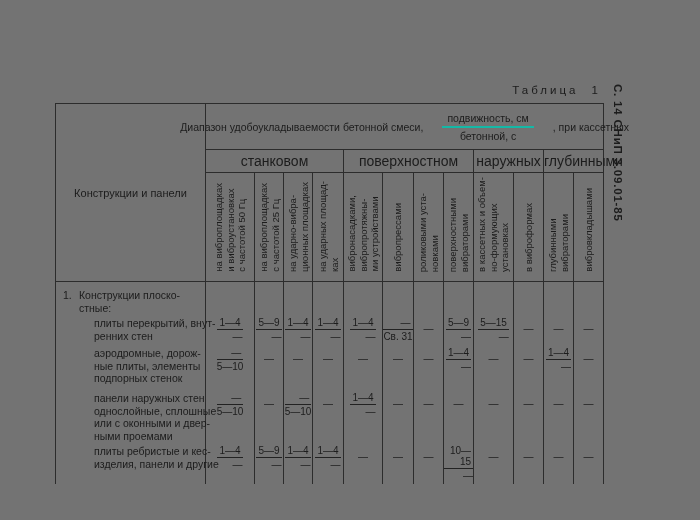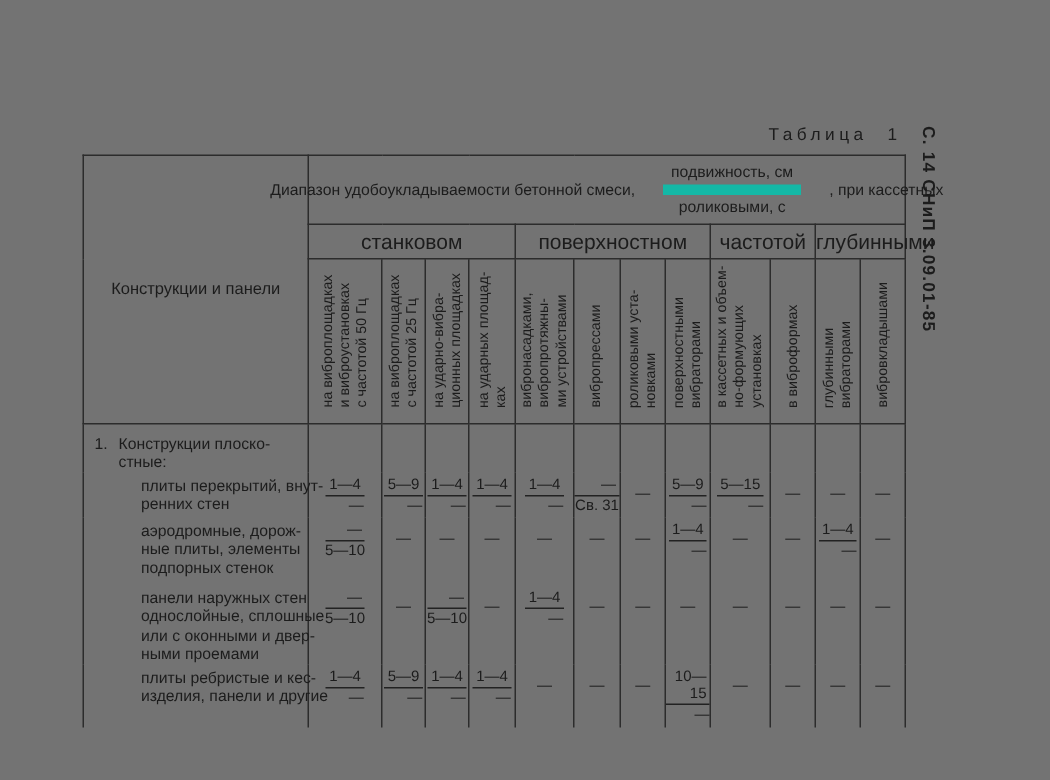--- a/index.html
+++ b/index.html
@@ -27,21 +27,21 @@
   col.c8{width:30px} col.c9{width:40px} col.c10{width:30px} col.c11{width:30px}
   col.c12{width:30px}
   th, td { border:1px solid #2c2c2c; padding:0; font-weight:normal; }
   tbody td { border-top:none; border-bottom:none; }
 
   .corner { font-size:11px; text-align:center; vertical-align:middle; padding:0 6px; }
   .tophdr { height:45px; vertical-align:middle; }
   .thwrap { display:flex; align-items:center; justify-content:center; gap:19px;
             font-size:10.5px; white-space:nowrap; }
   .hdr-frac { display:inline-block; text-align:center; }
-  .hdr-frac .num { display:block; border-bottom:7px solid #14b8a6; padding:0 5px 2px;text-align:center; }
+  .hdr-frac .num { display:block; border-bottom:2px solid #14b8a6; padding:0 5px 2px;text-align:center; }
   .hdr-frac .den { display:block; padding-top:2px; }
 
   .ghdr { height:22px; font-size:14px; text-align:center; vertical-align:middle; }
 
   .vcell { height:108px; vertical-align:bottom; text-align:center; }
   .vhead {
     display:inline-block; writing-mode:vertical-rl; transform:rotate(180deg);
     white-space:pre; font-size:9.5px; line-height:11.5px; text-align:left;
     margin:4px 0 5px 0;
   }
@@ -91,30 +91,30 @@
           <col class="c12">
       </colgroup>
       <thead>
         <tr>
           <th class="corner" rowspan="3">Конструкции и панели</th>
           <th class="tophdr" colspan="12">
             <div class="thwrap">
               <span>Диапазон удобоукладываемости бетонной смеси,</span>
               <span class="hdr-frac">
                 <span class="num">подвижность, см</span>
-                <span class="den">роликовыми, с</span>
+                <span class="den">бетонной, с</span>
               </span>
               <span>, при кассетных</span>
             </div>
           </th>
         </tr>
         <tr id="group-row">
             <th colspan="4" class="ghdr">станковом</th>
             <th colspan="4" class="ghdr">поверхностном</th>
-            <th colspan="2" class="ghdr">частотой</th>
+            <th colspan="2" class="ghdr">наружных</th>
             <th colspan="2" class="ghdr">глубинными</th>
           </tr>
         <tr id="col-row">
             <th class="vcell"><div class="vhead">на виброплощадках
 и виброустановках
 с частотой 50 Гц</div></th>
             <th class="vcell"><div class="vhead">на виброплощадках
 с частотой 25 Гц</div></th>
             <th class="vcell"><div class="vhead">на ударно-вибра-
 ционных площадках</div></th>

